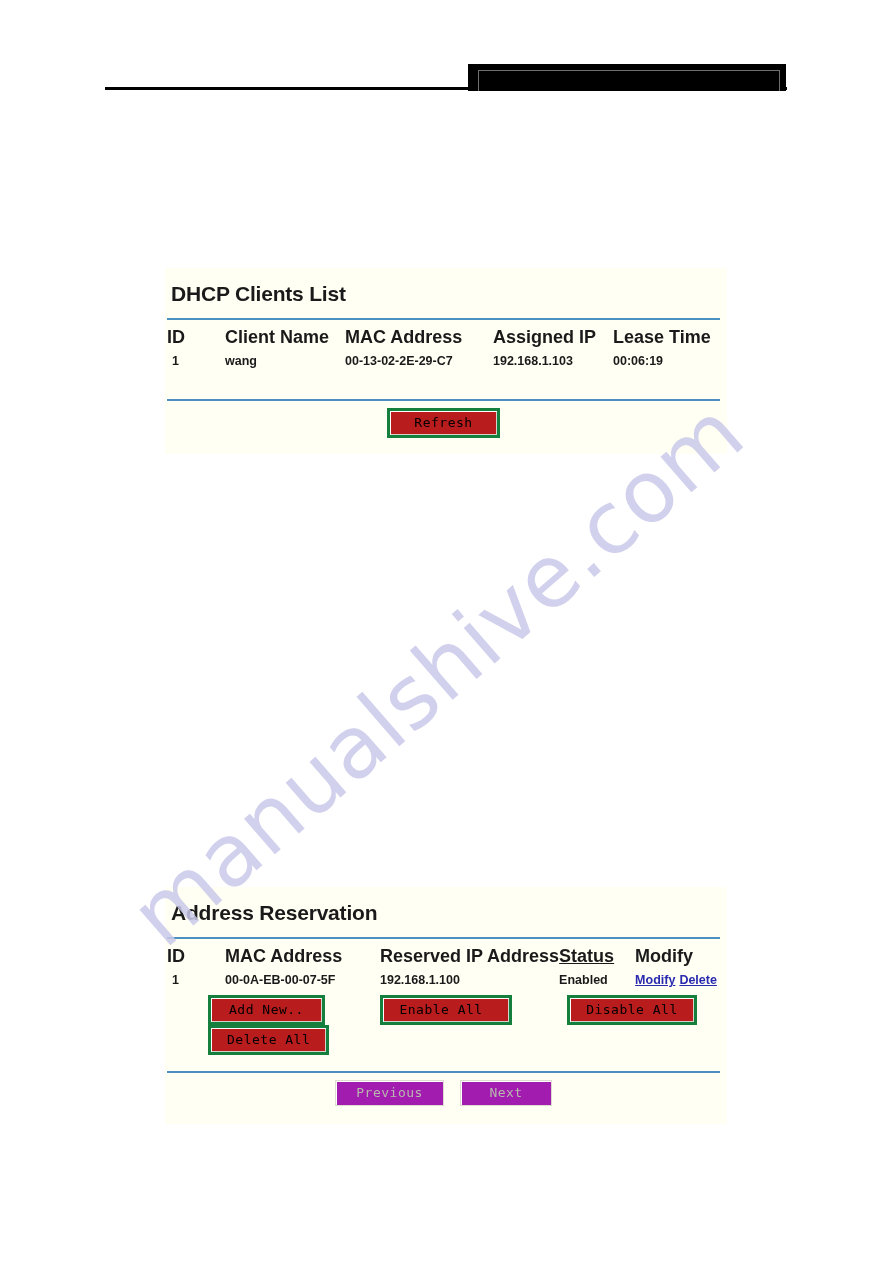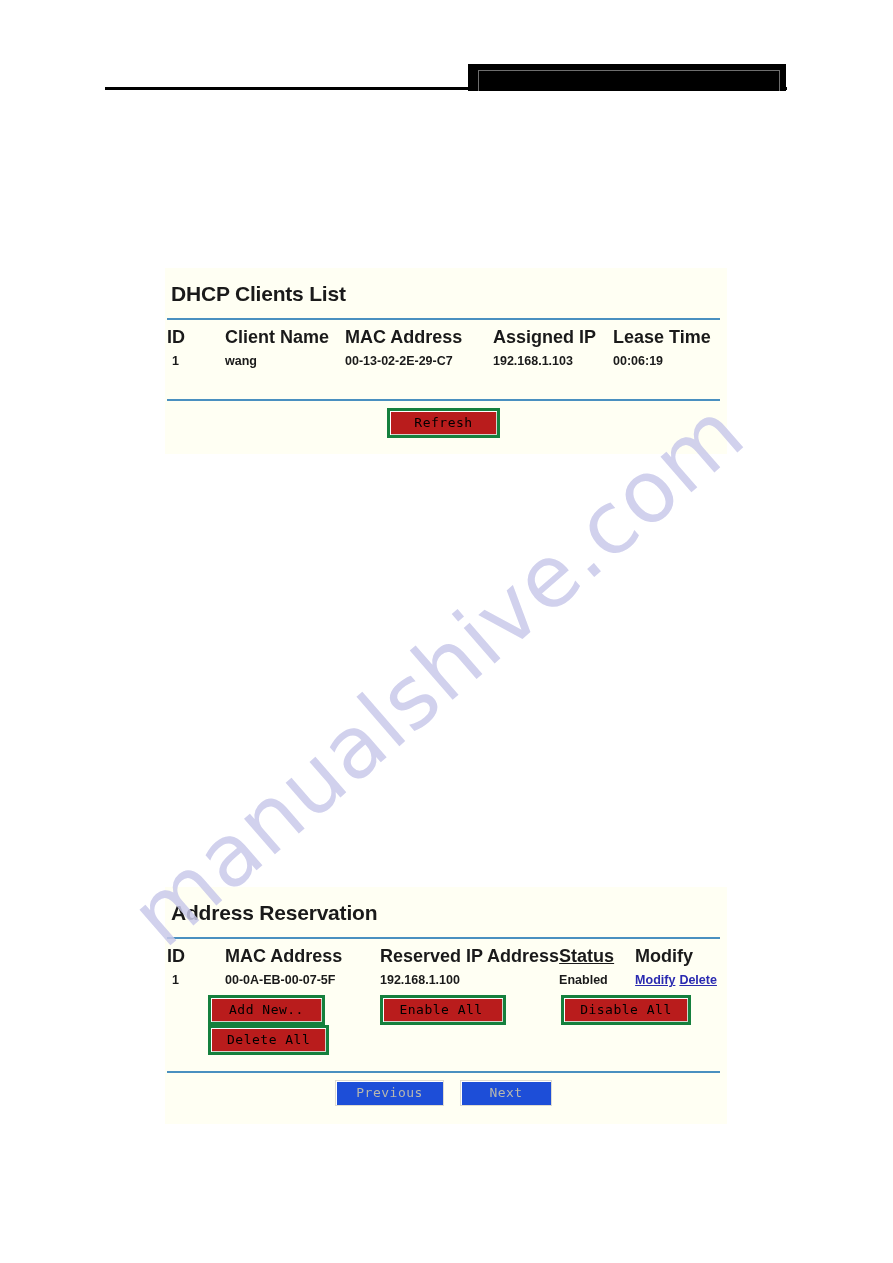--- a/index.html
+++ b/index.html
@@ -132,21 +132,21 @@
     border: 3px solid #15803d;
     box-shadow: inset 1px 1px 0 #ffffff, inset -1px -1px 0 #d4d4cc;
     padding: 3px 10px 4px 10px;
     text-align: center;
     line-height: 17px;
     cursor: pointer;
     letter-spacing: 0.5px;
   }
   .btn.disabled {
     color: #b8b8ae;
-    background: #1d4ed8;
+    background: #a21caf;
     border: 1px solid #dedbd0;
     box-shadow: inset 1px 1px 0 #ffffff;
     cursor: default;
   }
   .btn-row {
     margin-left: 2px;
     padding-top: 4px;
   }
   .btn-row .btn { margin-right: 10px; margin-left: 41px; }
   .center-row {
@@ -248,21 +248,21 @@
         <td>Enabled</td>
         <td>
           <span class="link">Modify</span><span class="link">Delete</span>
         </td>
       </tr>
     </tbody>
   </table>
 
   <div class="btn-row">
     <span class="btn" style="padding-left:18px;padding-right:18px;">Add New..</span>
-    <span class="btn" style="padding-left:16px;padding-right:20px;">Enable All</span>
+    <span class="btn" style="padding-left:16px;padding-right:26px;">Enable All</span>
     <span class="btn" style="padding-left:16px;padding-right:16px;">Disable All</span>
     <span class="btn" style="padding-left:16px;padding-right:16px;">Delete All</span>
   </div>
 
   <div style="height:16px;"></div>
 
   <div class="divider"></div>
 
   <div class="center-row">
     <span class="btn disabled" style="padding-left:20px;padding-right:20px;">Previous</span>

